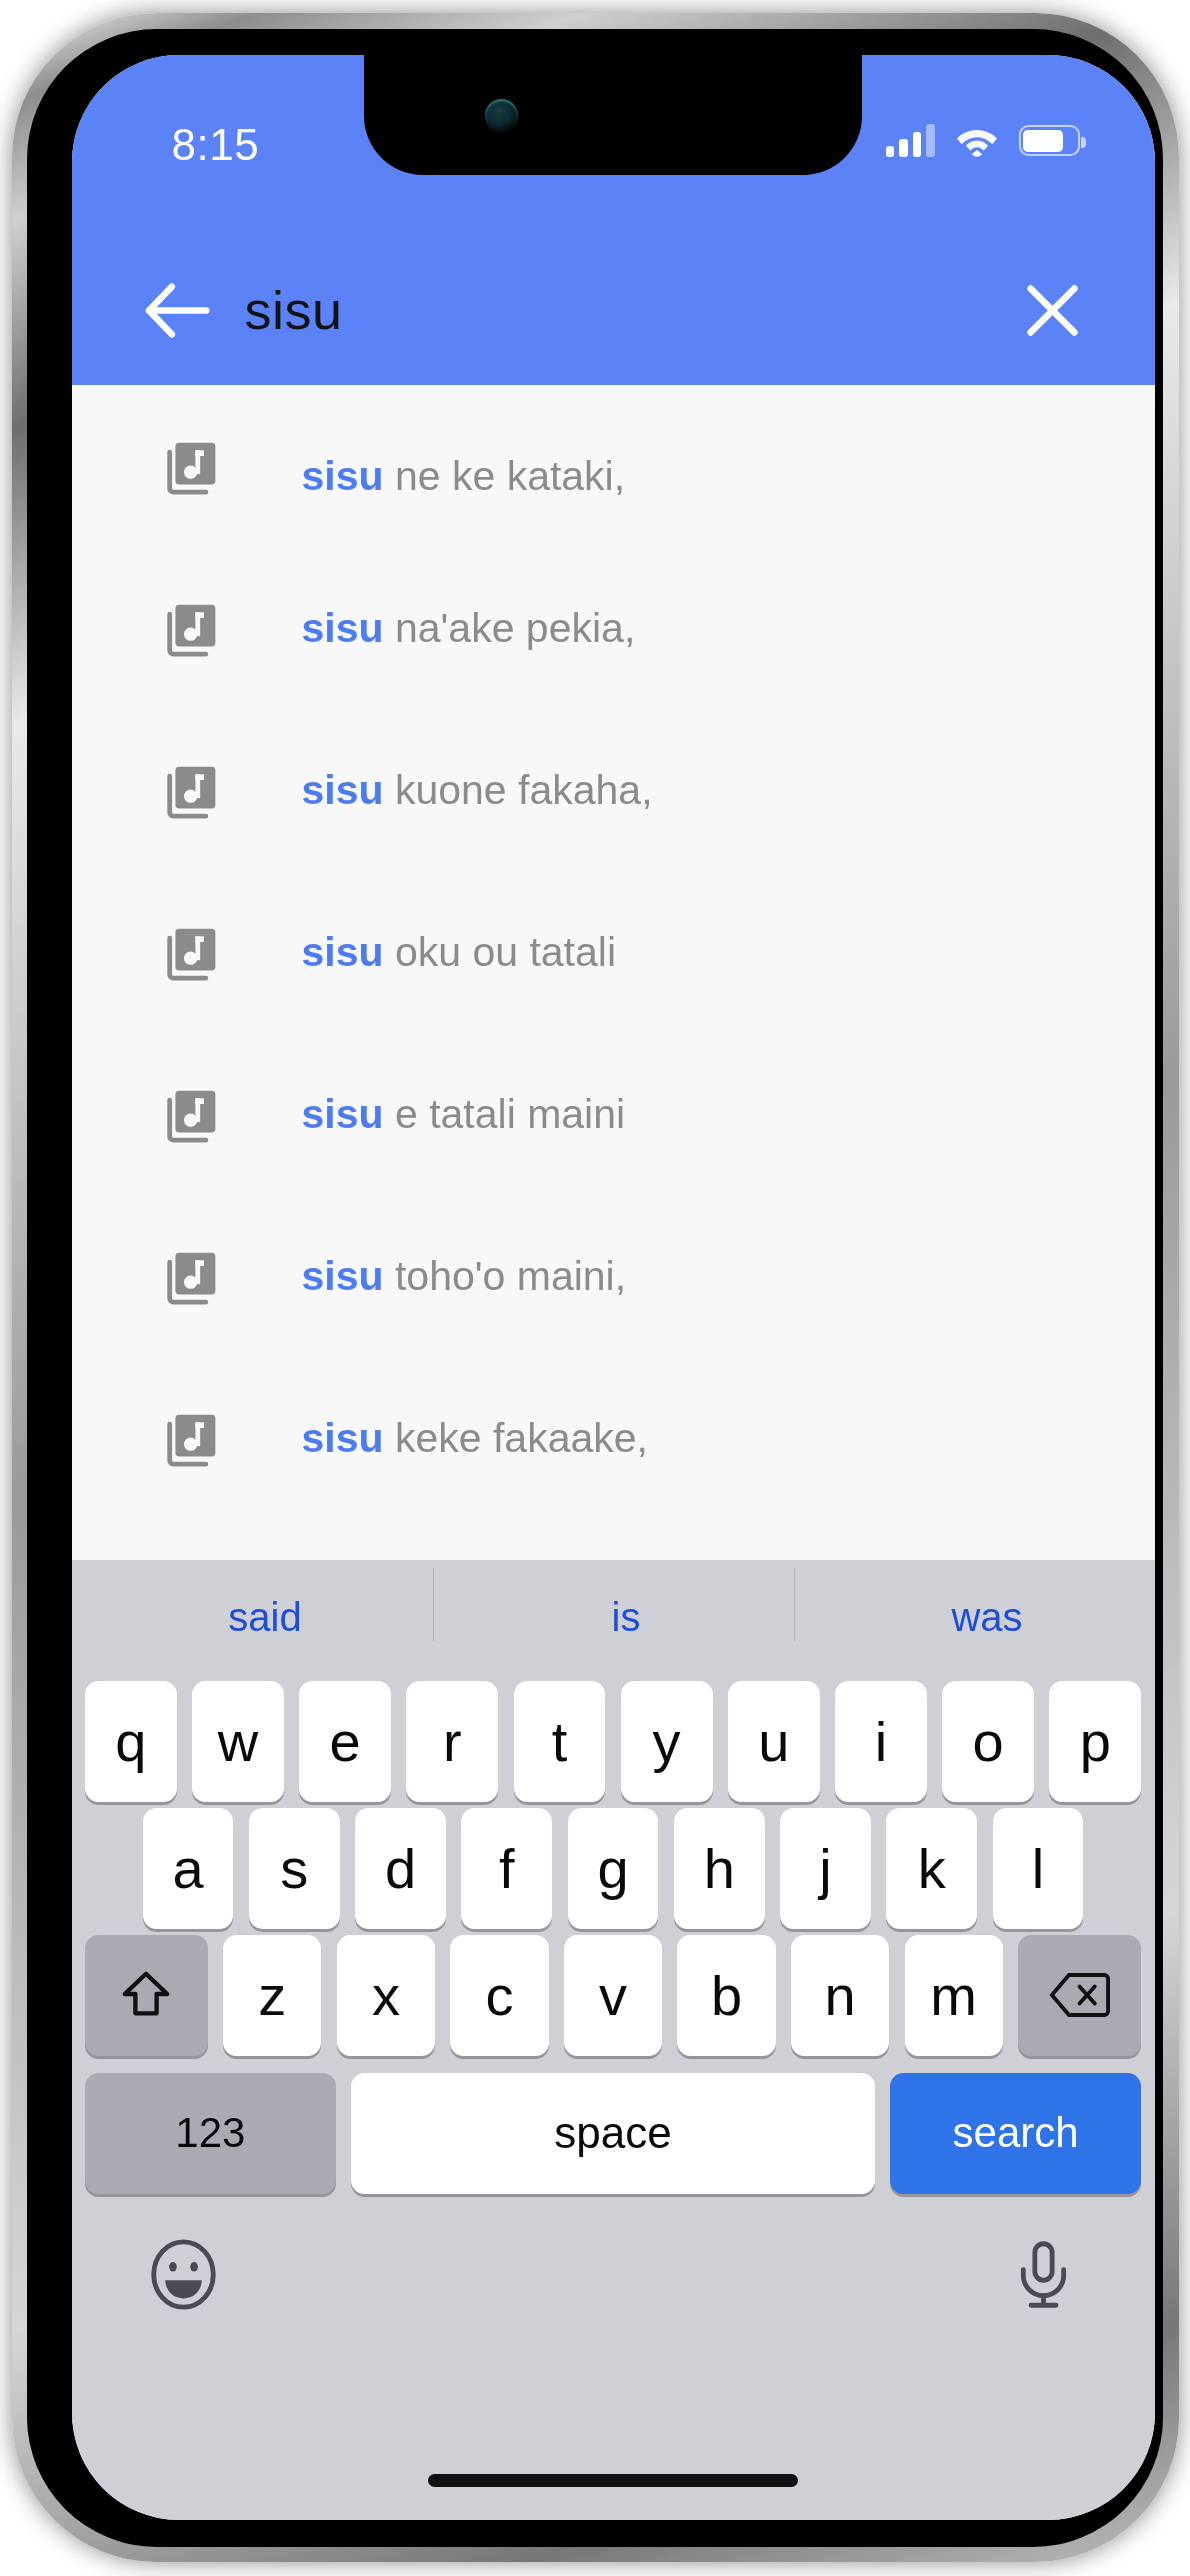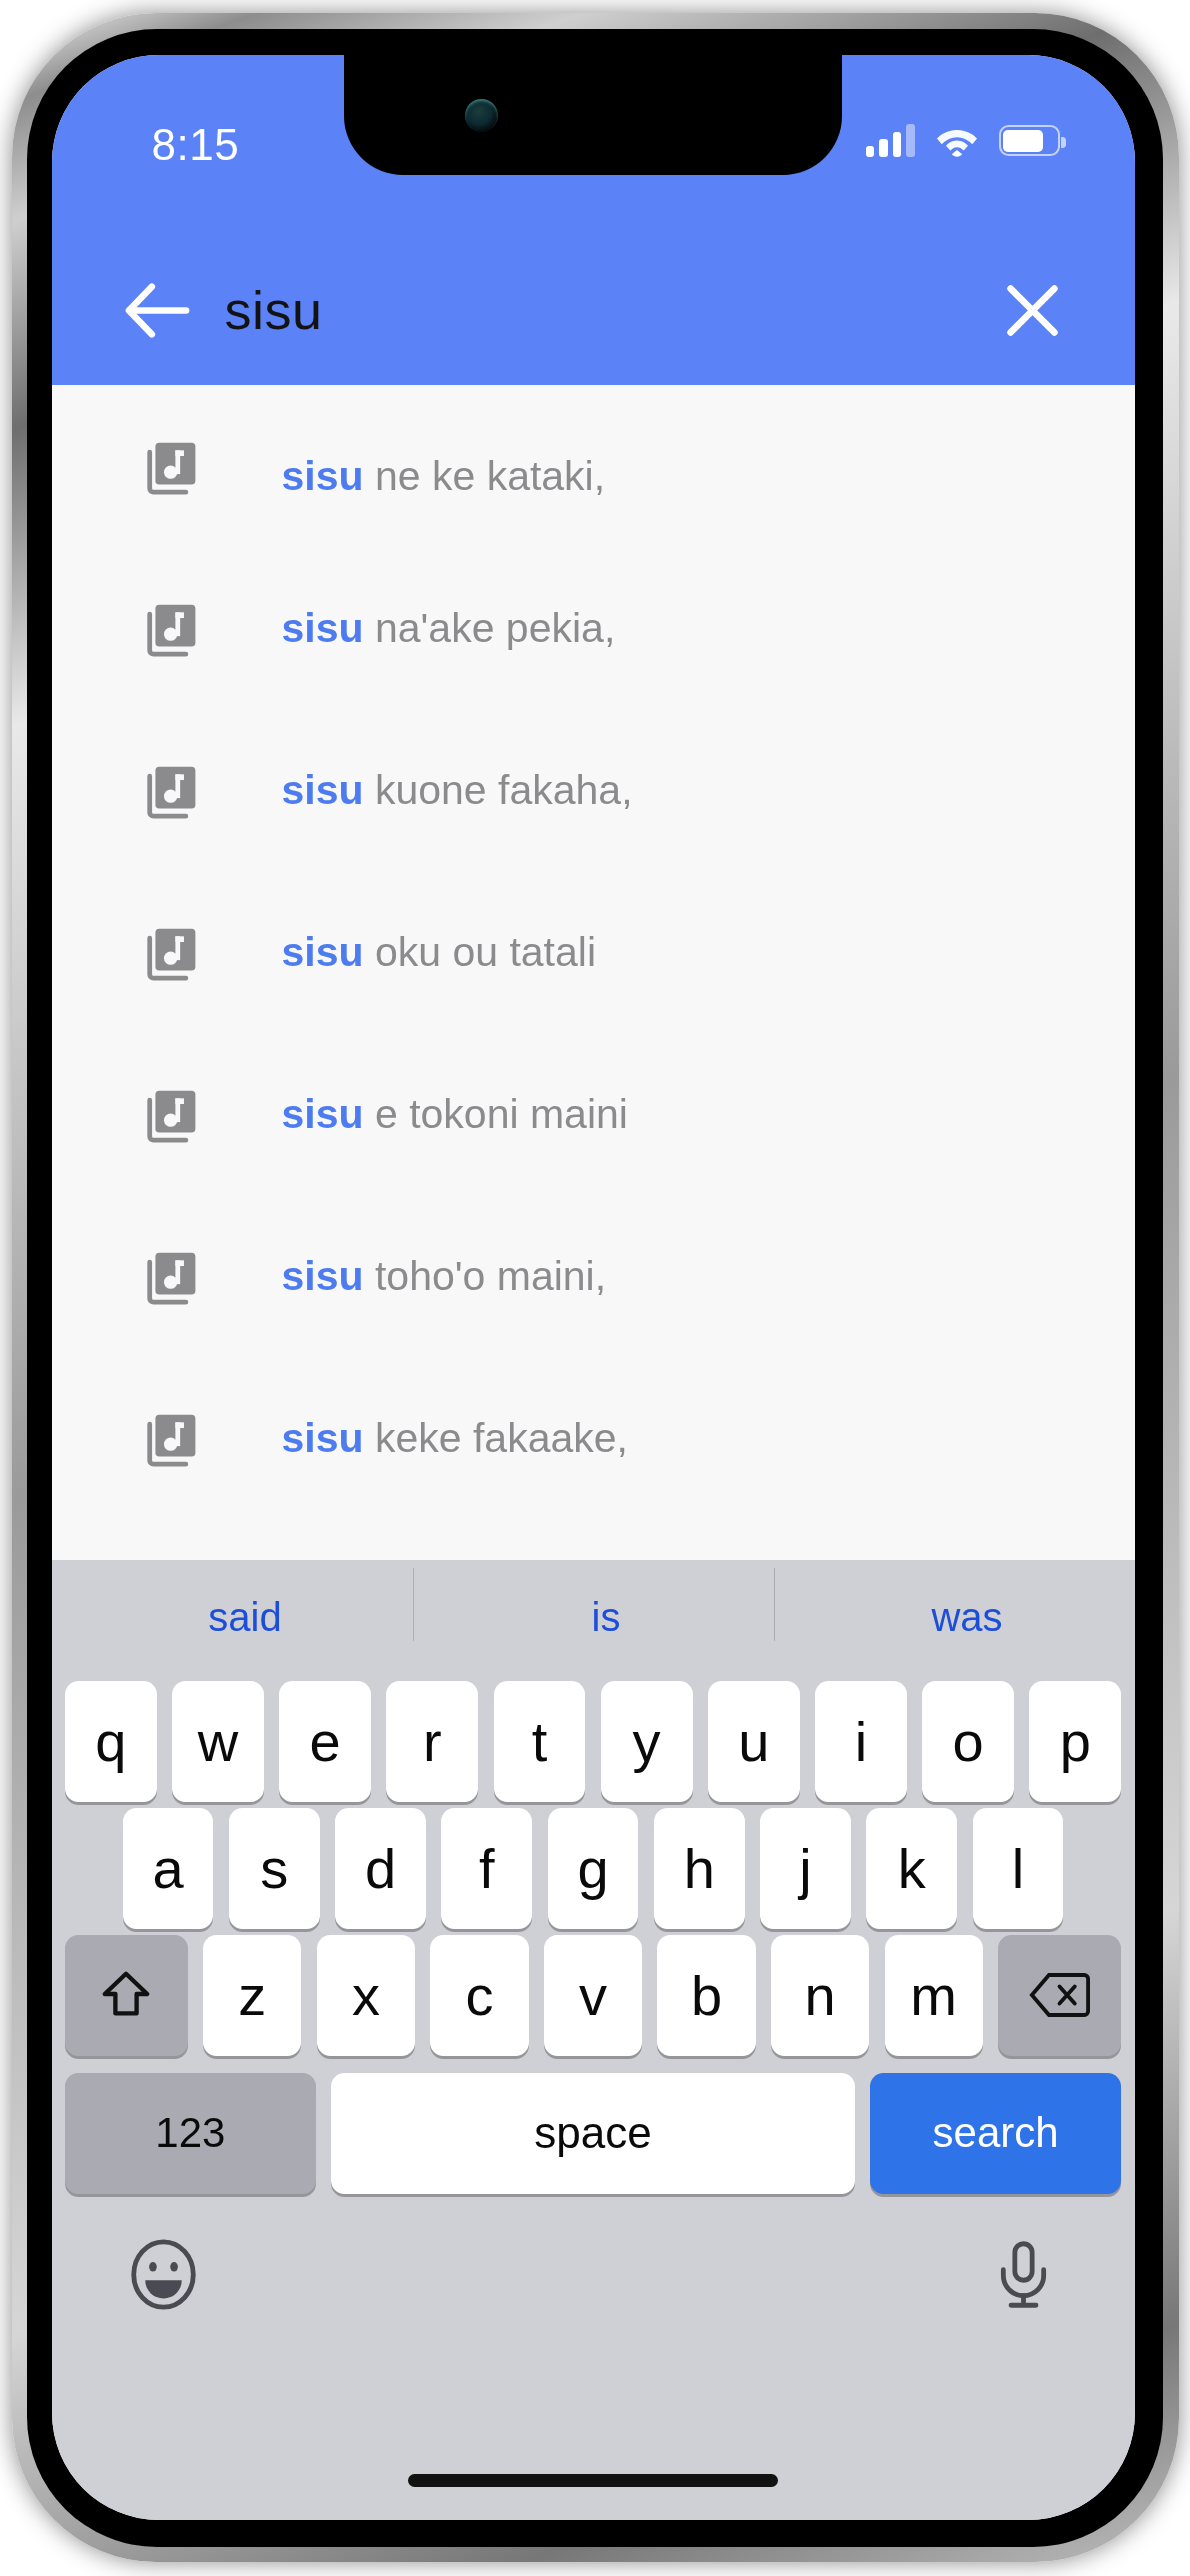--- a/index.html
+++ b/index.html
@@ -22,21 +22,21 @@
   }
   #bezel{
     position:absolute;
     left:15.3px; top:15.3px; right:15.3px; bottom:15.3px;
     background:#000;
     border-radius:130px;
   }
   
   #screen{
     position:absolute;
-    left:40px; top:42px;
+    left:60px; top:42px;
     width:1083px; height:2465px;
     background:#f7f7f8;
     border-radius:107px;
     overflow:hidden;
   }
 
   
   .statusbar{
     position:relative;
     height:180px;
@@ -270,21 +270,21 @@
 
       <div class="row">
         <svg class="ic" viewBox="0 0 62 62">
           <path d="M16 6 h34 a4 4 0 0 1 4 4 v36 a4 4 0 0 1 -4 4 h-34 a4 4 0 0 1 -4 -4 v-36 a4 4 0 0 1 4 -4 z" fill="#8b8b8e"></path>
           <circle cx="28" cy="37" r="7" fill="#f8f8f9"></circle>
           <rect x="33" y="14" width="5" height="25" fill="#f8f8f9"></rect>
           <path d="M33 14 h9 v6 h-9 z" fill="#f8f8f9"></path>
           <path d="M6 16 v38 a4 4 0 0 0 4 4 h34" fill="none" stroke="#8b8b8e" stroke-width="5" stroke-linecap="round"></path>
         </svg>
         <div class="txt" style="color: rgb(139, 139, 142);">
-          <b style="color: rgb(77, 124, 240);">sisu</b><span> e tokoni maini</span>
+          <b style="color: rgb(77, 124, 240);">sisu</b><span> e tatali maini</span>
         </div>
       </div>
 
       <div class="row">
         <svg class="ic" viewBox="0 0 62 62">
           <path d="M16 6 h34 a4 4 0 0 1 4 4 v36 a4 4 0 0 1 -4 4 h-34 a4 4 0 0 1 -4 -4 v-36 a4 4 0 0 1 4 -4 z" fill="#8b8b8e"></path>
           <circle cx="28" cy="37" r="7" fill="#f8f8f9"></circle>
           <rect x="33" y="14" width="5" height="25" fill="#f8f8f9"></rect>
           <path d="M33 14 h9 v6 h-9 z" fill="#f8f8f9"></path>
           <path d="M6 16 v38 a4 4 0 0 0 4 4 h34" fill="none" stroke="#8b8b8e" stroke-width="5" stroke-linecap="round"></path>

